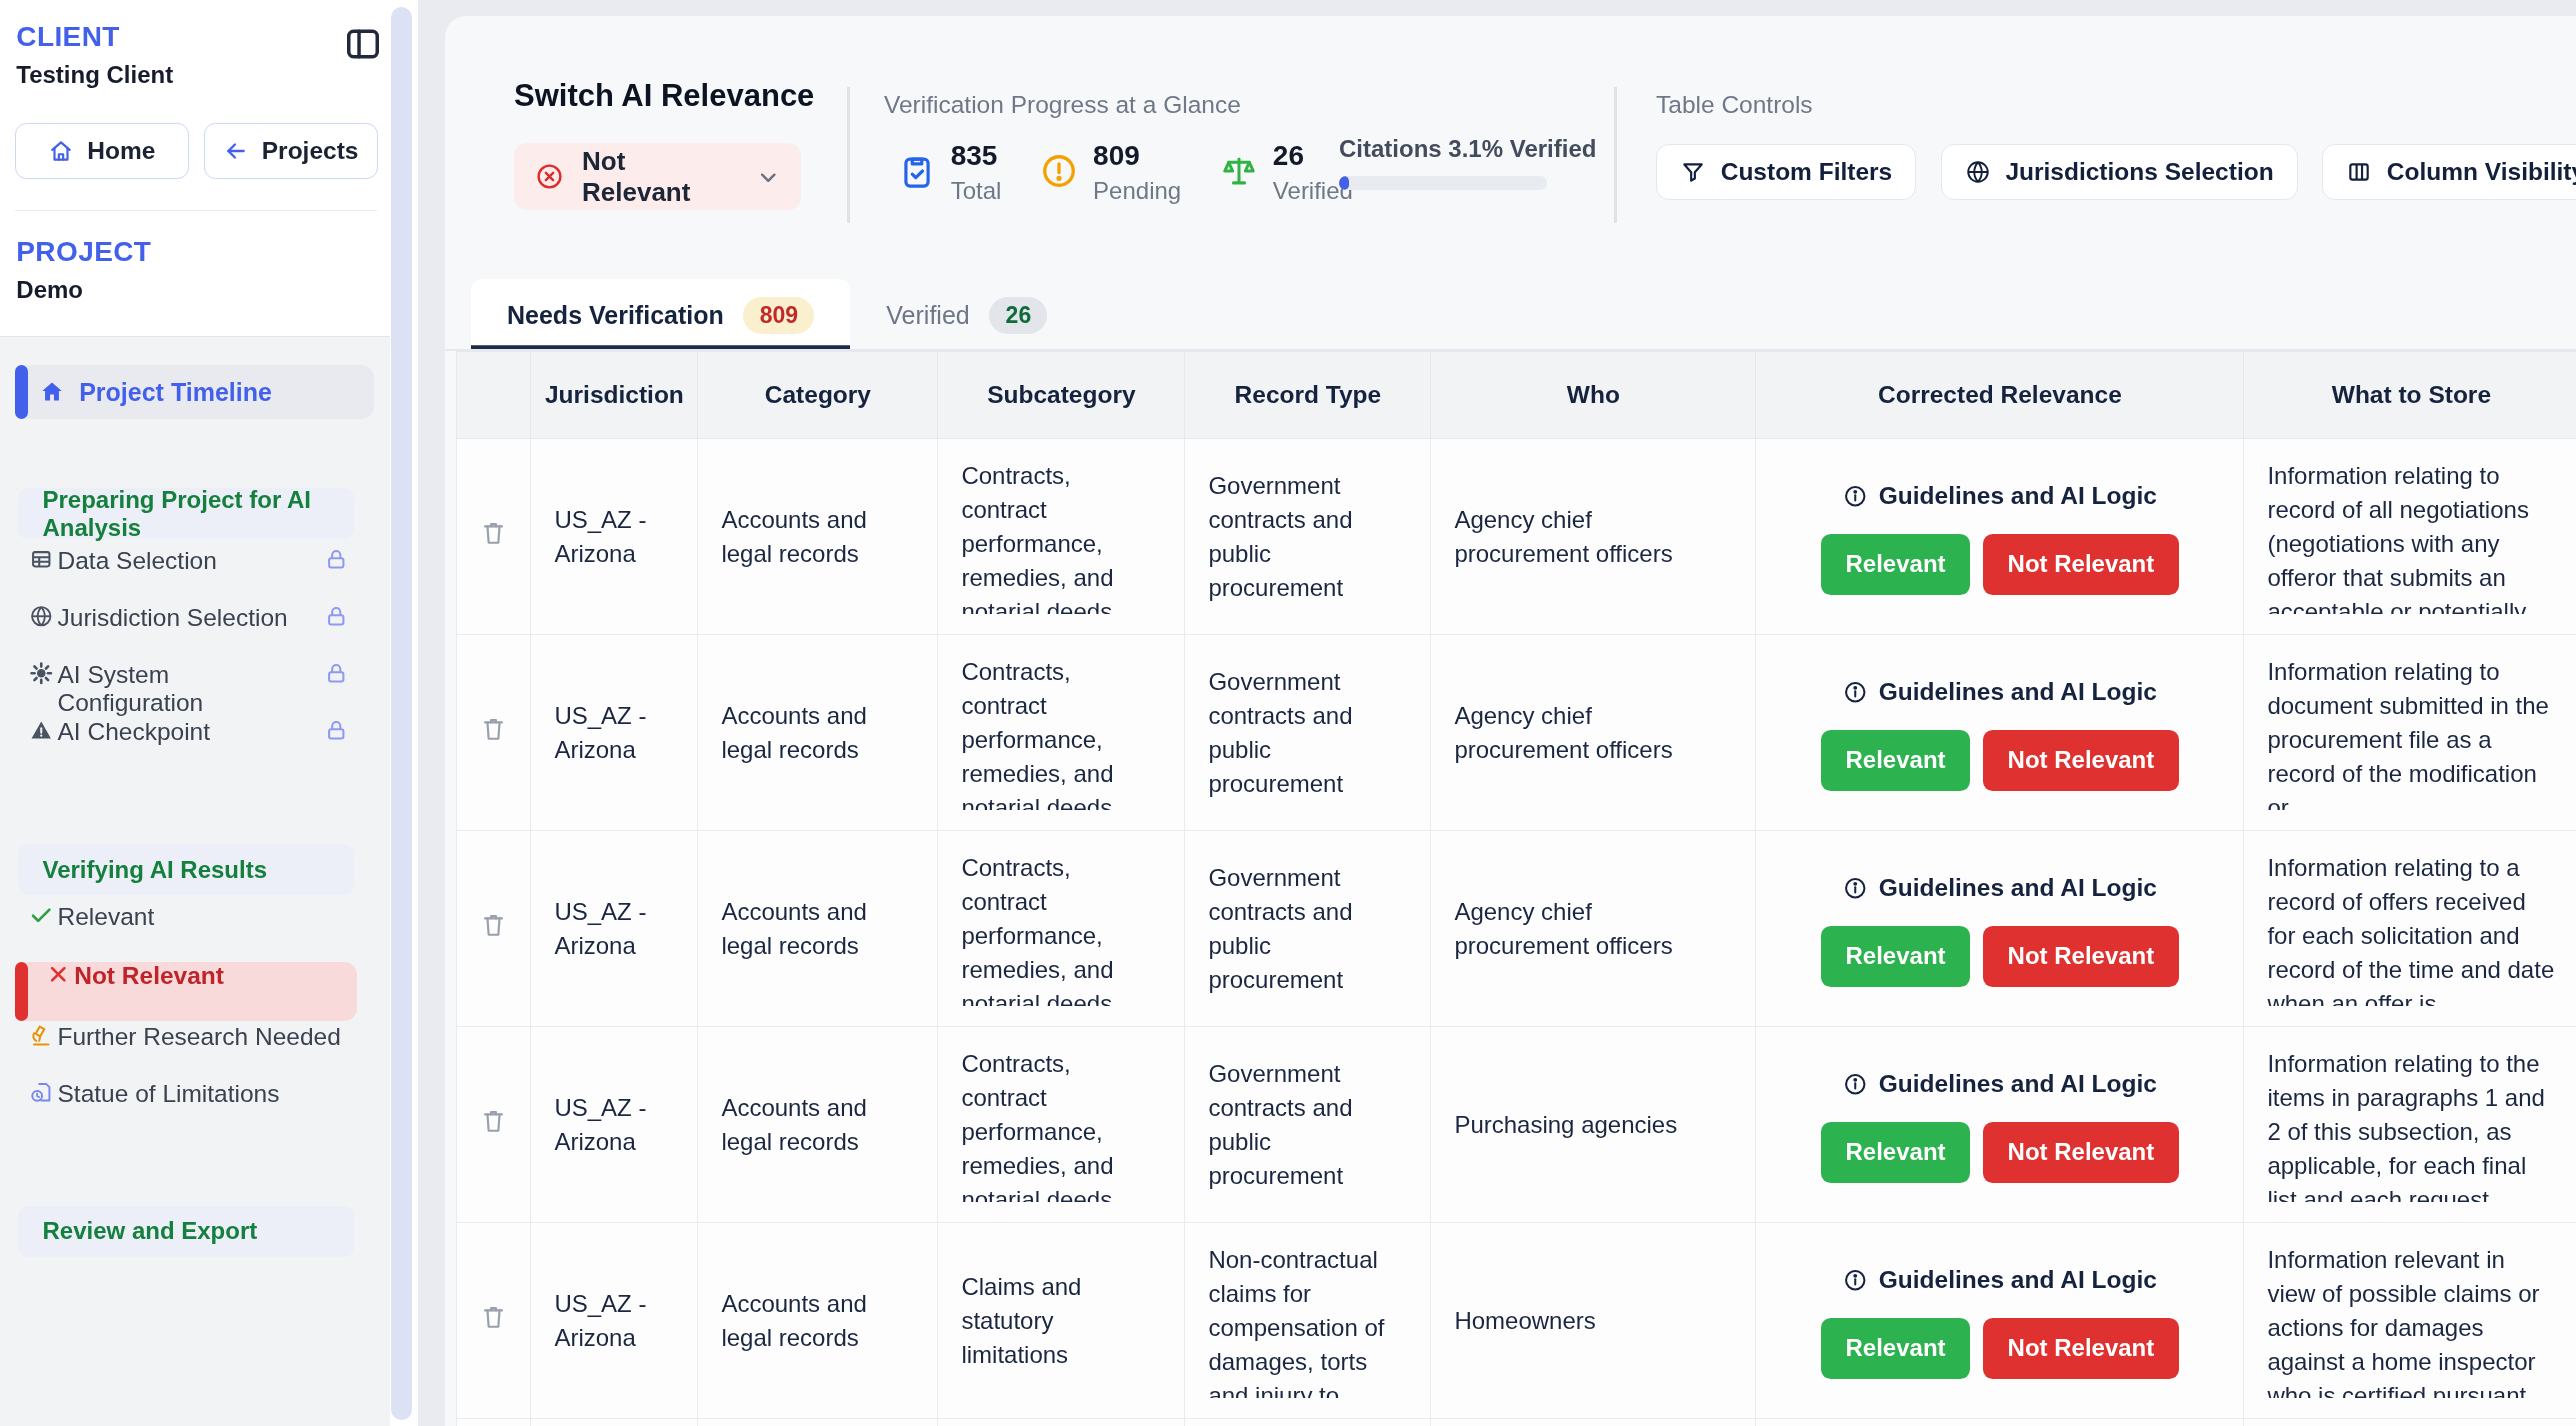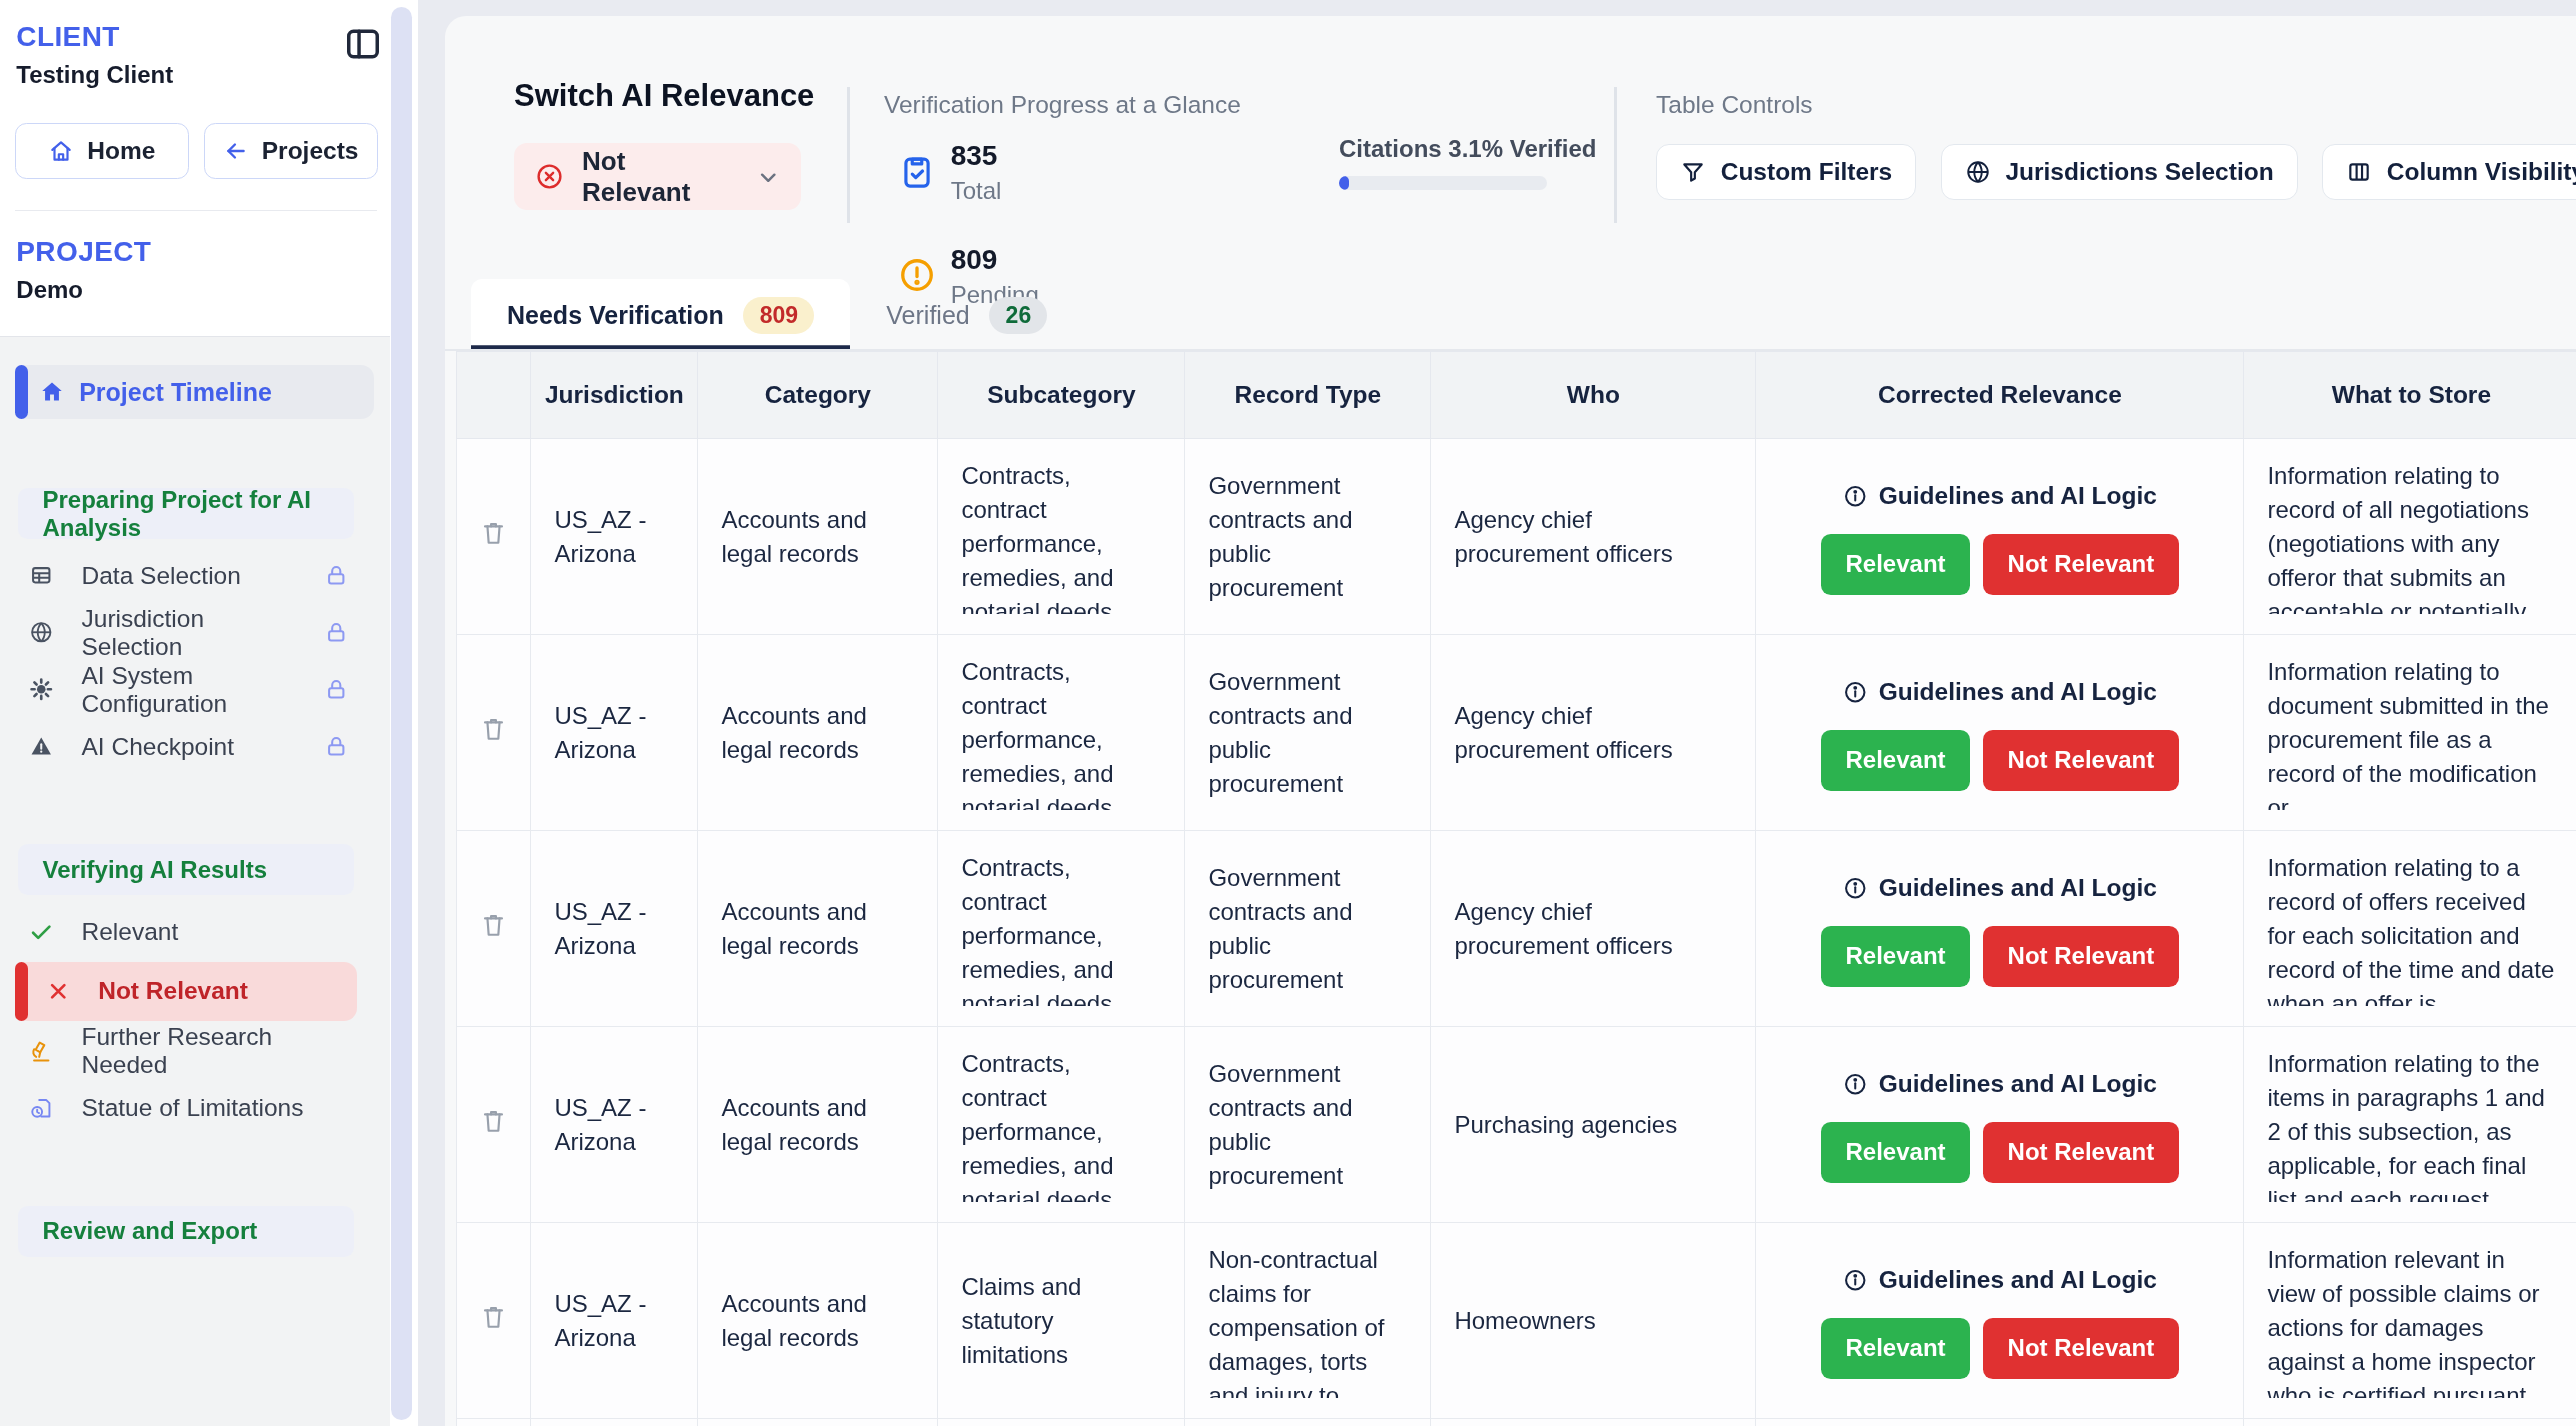--- a/index.html
+++ b/index.html
@@ -25,41 +25,41 @@
   .sb-div{border:none;border-top:1.6px solid #e8eaef;margin:31px 41px 0 14.7px;}
   .sb-project{padding:24.5px 0 0 16.3px;}
   .nav-region{position:absolute;left:0;top:336px;bottom:0;width:390px;background:#f2f3f4;border-top:1.6px solid #e3e5ea;}
   .timeline-pill{position:relative;margin:28px 16.3px 0 14.7px;height:54px;background:#e8eaef;border-radius:13px;
     display:flex;align-items:center;gap:14px;padding-left:24.5px;color:#4360ea;font-size:25px;font-weight:700;cursor:pointer;}
   .timeline-pill::before{content:'';position:absolute;left:0;top:0;bottom:0;width:13px;border-radius:9.8px;background:#4360ea;}
   .timeline-pill .icn{color:#4360ea;}
   .sec-label{margin:69px 36px 0 18px;height:51px;background:#edeff8;border-radius:9.8px;
     display:flex;align-items:center;padding-left:24.5px;font-size:24px;font-weight:700;color:#15803d;}
   .sec-items{margin-top:8.2px;}
-  .nav-item{display:flex;align-items:center;gap:28px;height:57px;padding:0 42px 0 29px;
+  .nav-item{display:flex;gap:4px;height:57px;padding:0 42px 0 29px;
     font-size:24.5px;font-weight:500;color:#3a4150;cursor:pointer;}
   .nav-item .icn{color:#4a5362;}
   .nav-item .lock{margin-left:auto;width:24.5px;height:24.5px;color:#8d99f2;}
   .nav-item.sel-red{position:relative;background:#f9dada;border-radius:13px;margin:1.6px 33px 1.6px 14.7px;height:59px;
     padding:0 24.5px 0 31px;color:#bf2429;font-weight:700;}
   .nav-item.sel-red::before{content:'';position:absolute;left:0;top:0;bottom:0;width:13px;border-radius:9.8px;background:#e03131;}
 
   
   .card{position:absolute;left:445px;top:16.3px;width:2131px;height:1410px;background:#f7f8f9;
     border-top-left-radius:21px;overflow:hidden;}
   .hdr{position:absolute;left:0;top:0;width:100%;height:263px;}
   .switch-title{position:absolute;left:69px;top:62px;font-size:31px;font-weight:700;color:#0c1322;}
   .relevance-dd{position:absolute;left:69px;top:127px;width:287px;height:67px;background:#fcecec;border-radius:13px;
     display:flex;align-items:center;gap:18px;padding:0 21px;box-sizing:border-box;cursor:pointer;}
   .relevance-dd .icx{width:29px;height:29px;color:#dd2c2c;}
   .relevance-dd .val{font-size:26px;font-weight:600;color:#1d2637;flex:1;}
   .relevance-dd .chev{width:24.5px;height:24.5px;color:#6b7280;}
   .vdiv{position:absolute;top:71px;height:136px;width:2.5px;background:#dfe3e9;}
   .sec-title{position:absolute;top:75px;font-size:24.5px;font-weight:500;color:#6e7888;}
-  .stats{position:absolute;left:453px;top:124px;display:flex;gap:39px;flex-direction:column;}
+  .stats{position:absolute;left:453px;top:124px;display:flex;gap:39px;}
   .stat{display:flex;gap:14.7px;align-items:flex-start;}
   .stat .icn{width:38px;height:38px;margin-top:11.4px;}
   .stat .num{font-size:28px;font-weight:700;color:#131a2a;}
   .stat .lbl{font-size:24px;color:#6e7888;margin-top:4.9px;}
   .citations{position:absolute;left:894px;top:119px;width:212px;}
   .citations .clabel{font-size:24px;font-weight:600;color:#434c5c;white-space:nowrap;}
   .pbar{margin-top:13px;width:208px;height:14px;border-radius:7.4px;background:#e8ebf0;overflow:hidden;}
   .pfill{height:100%;border-radius:7.4px;background:#4360ea;min-width:9.8px;}
   .controls{position:absolute;left:1211px;top:128px;display:flex;gap:24.5px;}
   .ctl-btn{height:54px;display:flex;align-items:center;gap:14.7px;padding:0 23px;background:#fff;

